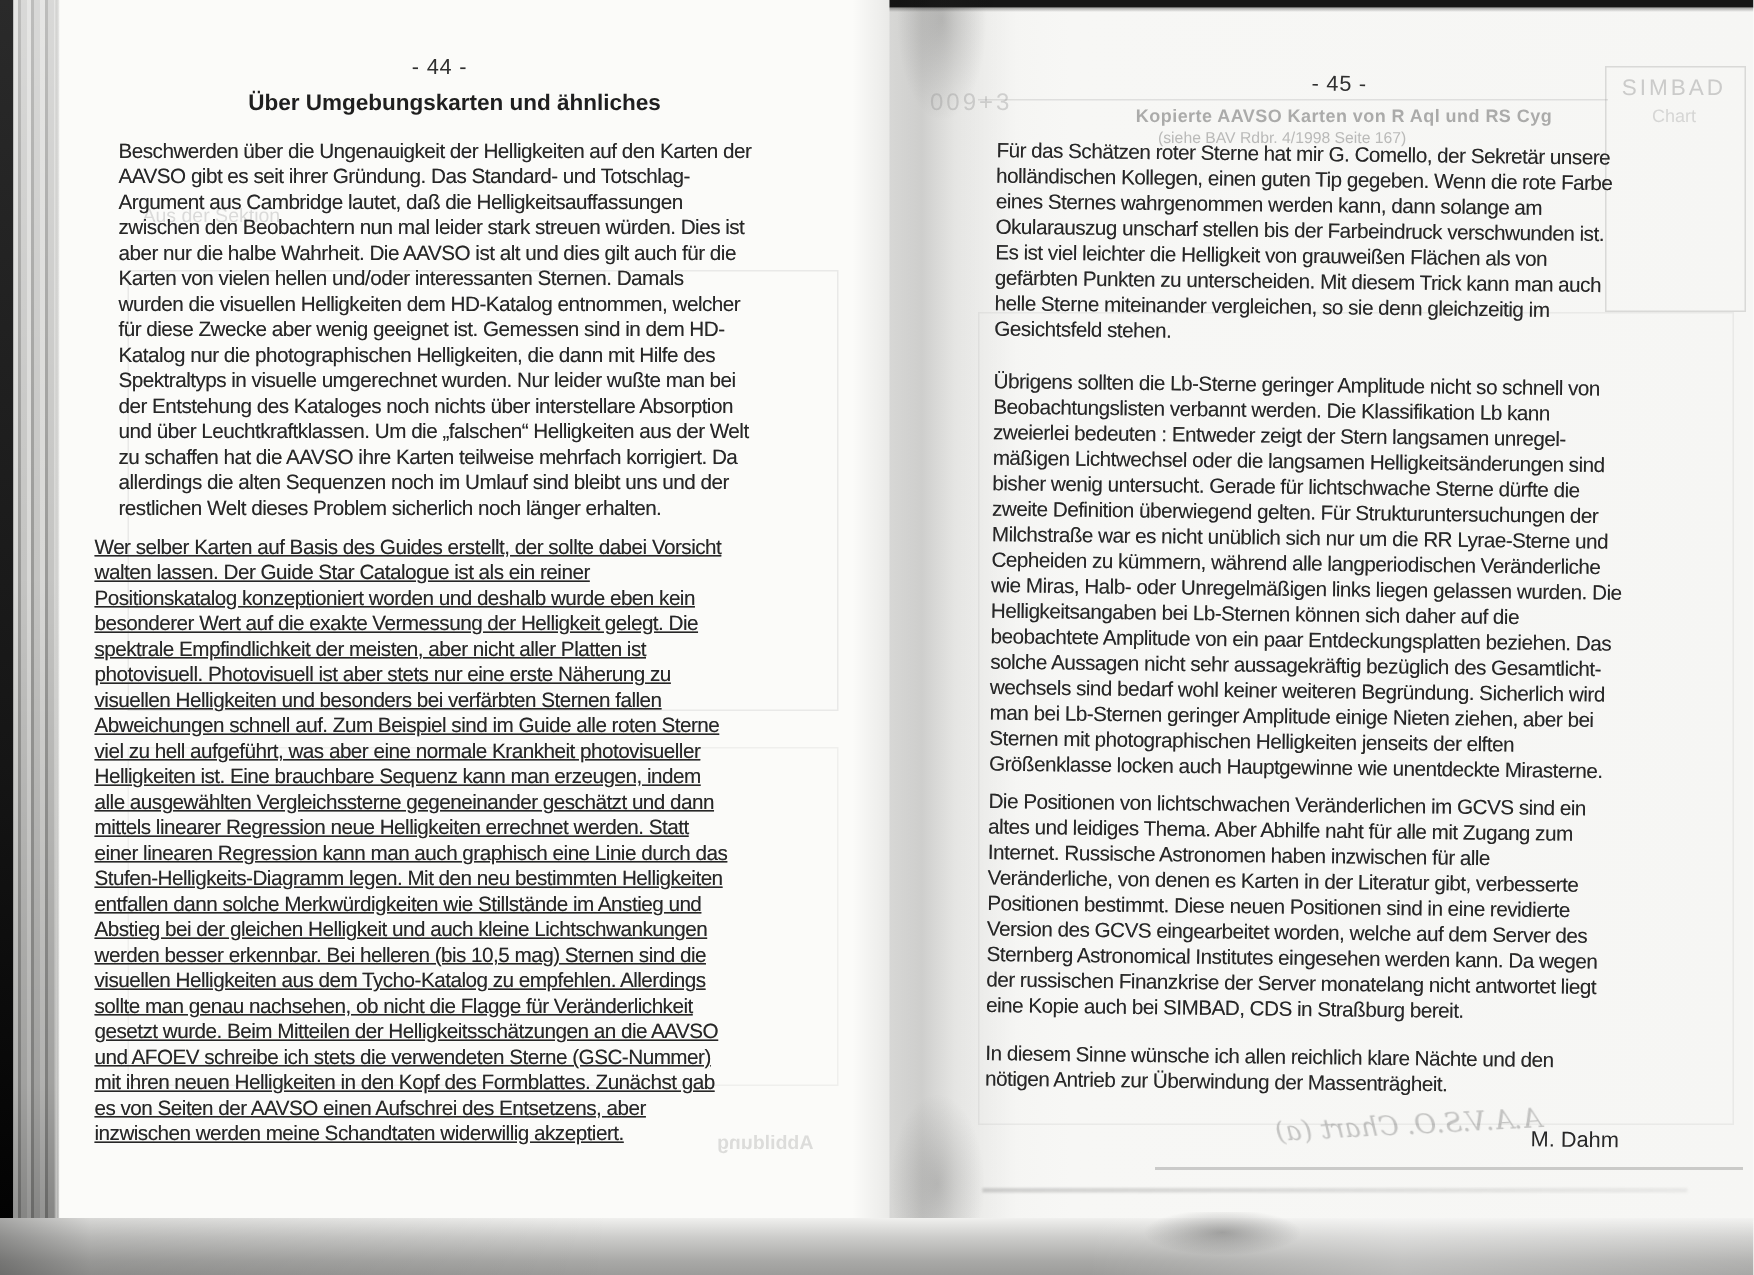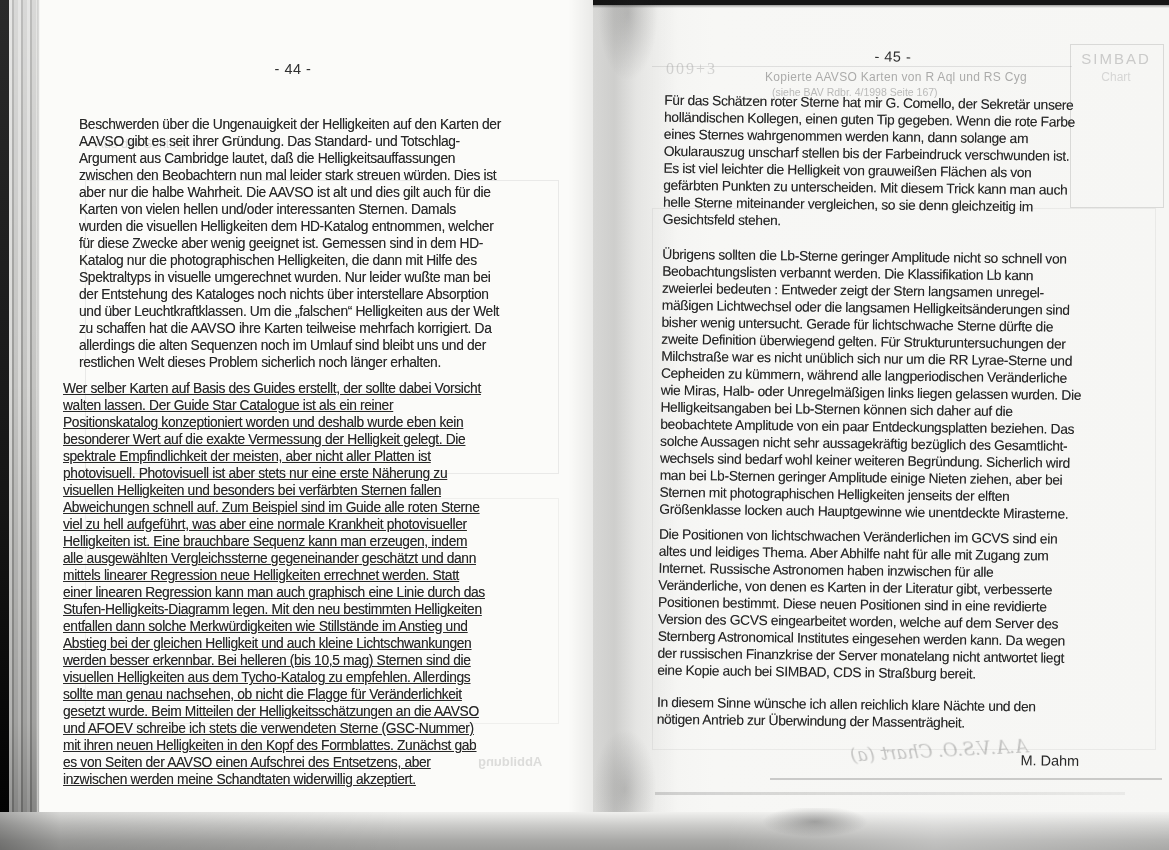--- a/index.html
+++ b/index.html
@@ -39,38 +39,38 @@
   .bleed{color:#8f8f8f;filter:blur(0.5px);}
   .rect-bleed{border:1px solid rgba(140,140,140,0.16);}
   .l-rect1{left:85px;top:180px;width:472px;height:292px;}
   .l-rect2{left:85px;top:498px;width:472px;height:224px;border-color:rgba(140,140,140,0.10);}
   .r-corner-box{left:1070px;top:44px;width:92px;height:162px;border-color:rgba(150,150,150,0.30);}
   .r-big-box{left:652px;top:208px;width:502px;height:540px;border-color:rgba(150,150,150,0.13);}
   .r-topline{left:652px;top:66px;width:420px;height:1px;background:rgba(130,130,130,0.20);}
   .r-sigline{left:770px;top:778px;width:392px;height:2px;background:rgba(110,110,110,0.32);}
   .r-caption-smudge{left:655px;top:792px;width:470px;height:3px;
     background:linear-gradient(90deg,rgba(120,120,120,0.30),rgba(120,120,120,0.10));filter:blur(0.6px);}
-  .bleed-h1{left:712px;top:70px;width:368px;text-align:center;font-size:12px;font-weight:normal;
+  .bleed-h1{left:712px;top:70px;width:368px;text-align:center;font-size:12px;font-weight:bold;
     color:rgba(95,95,95,0.50);letter-spacing:0.3px;}
   .bleed-h2{left:772px;top:86px;width:250px;text-align:left;font-size:10.5px;
     color:rgba(110,110,110,0.45);}
-  .bleed-digits{left:666px;top:60px;font-size:16px;color:rgba(150,150,150,0.38);letter-spacing:2px;font-family:Liberation Serif, serif;}
+  .bleed-digits{left:620px;top:60px;font-size:16px;color:rgba(150,150,150,0.38);letter-spacing:2px;}
   .bleed-aavso{left:1072px;top:50px;width:88px;text-align:center;font-size:15px;
     letter-spacing:2px;color:rgba(160,160,160,0.50);}
   .bleed-chart{left:1072px;top:70px;width:88px;text-align:center;font-size:12px;
     color:rgba(170,170,170,0.42);}
   .bleed-script{left:850px;top:740px;font-family:"DejaVu Serif",serif;font-style:italic;
     font-size:18px;color:rgba(100,100,100,0.35);transform:scaleX(-1) rotate(3deg);}
   .bleed-left-top{left:95px;top:136px;font-size:13px;color:rgba(150,150,150,0.32);}
   .bleed-left-bottom{left:478px;top:754px;font-size:13px;font-weight:bold;
     color:rgba(140,140,140,0.28);transform:scaleX(-1);}
   
   .page-text{font-size:13.8px;letter-spacing:-0.35px;line-height:17px;white-space:pre;
     color:#272727;text-shadow:0 0 0.3px rgba(40,40,40,0.45);}
-  .left-page{left:63px;top:0;width:505px;height:632px;margin-top:24px;}
+  .left-page{left:63px;top:0;width:505px;height:632px;}
   .right-page{left:663px;top:44px;width:475px;height:768px;
     transform:rotate(0.7deg);transform-origin:20px 0;}
   .pagenum{font-size:14.5px;letter-spacing:0.5px;text-align:center;color:#303030;}
   .l-pagenum{left:0;top:37px;width:460px;}
   .r-pagenum{left:0;top:2px;width:460px;}
   .heading{left:0;top:60px;width:480px;text-align:center;font-size:15px;font-weight:bold;color:#1f1f1f;}
   .l-p1{left:16px;top:92px;}
   .l-p2{left:0;top:356px;text-decoration:underline;}
   .r-p1{left:2px;top:48px;}
   .r-p2{left:2px;top:202px;}
@@ -106,20 +106,21 @@
   <div class="layer bleed bleed-h2">(siehe BAV Rdbr. 4/1998 Seite 167)</div>
   <div class="layer bleed bleed-digits">009+3</div>
   <div class="layer bleed bleed-aavso">SIMBAD</div>
   <div class="layer bleed bleed-chart">Chart</div>
   <div class="layer bleed bleed-script">A.A.V.S.O. Chart (a)</div>
   <div class="layer r-sigline"></div>
   <div class="layer r-caption-smudge"></div>
 
   <div class="layer left-page">
     <div class="layer pagenum l-pagenum">- 44 -</div>
+    <div class="layer heading">Über Umgebungskarten und ähnliches</div>
     <div class="layer page-text l-p1">Beschwerden über die Ungenauigkeit der Helligkeiten auf den Karten der
 AAVSO gibt es seit ihrer Gründung. Das Standard- und Totschlag-
 Argument aus Cambridge lautet, daß die Helligkeitsauffassungen
 zwischen den Beobachtern nun mal leider stark streuen würden. Dies ist
 aber nur die halbe Wahrheit. Die AAVSO ist alt und dies gilt auch für die
 Karten von vielen hellen und/oder interessanten Sternen. Damals
 wurden die visuellen Helligkeiten dem HD-Katalog entnommen, welcher
 für diese Zwecke aber wenig geeignet ist. Gemessen sind in dem HD-
 Katalog nur die photographischen Helligkeiten, die dann mit Hilfe des
 Spektraltyps in visuelle umgerechnet wurden. Nur leider wußte man bei

